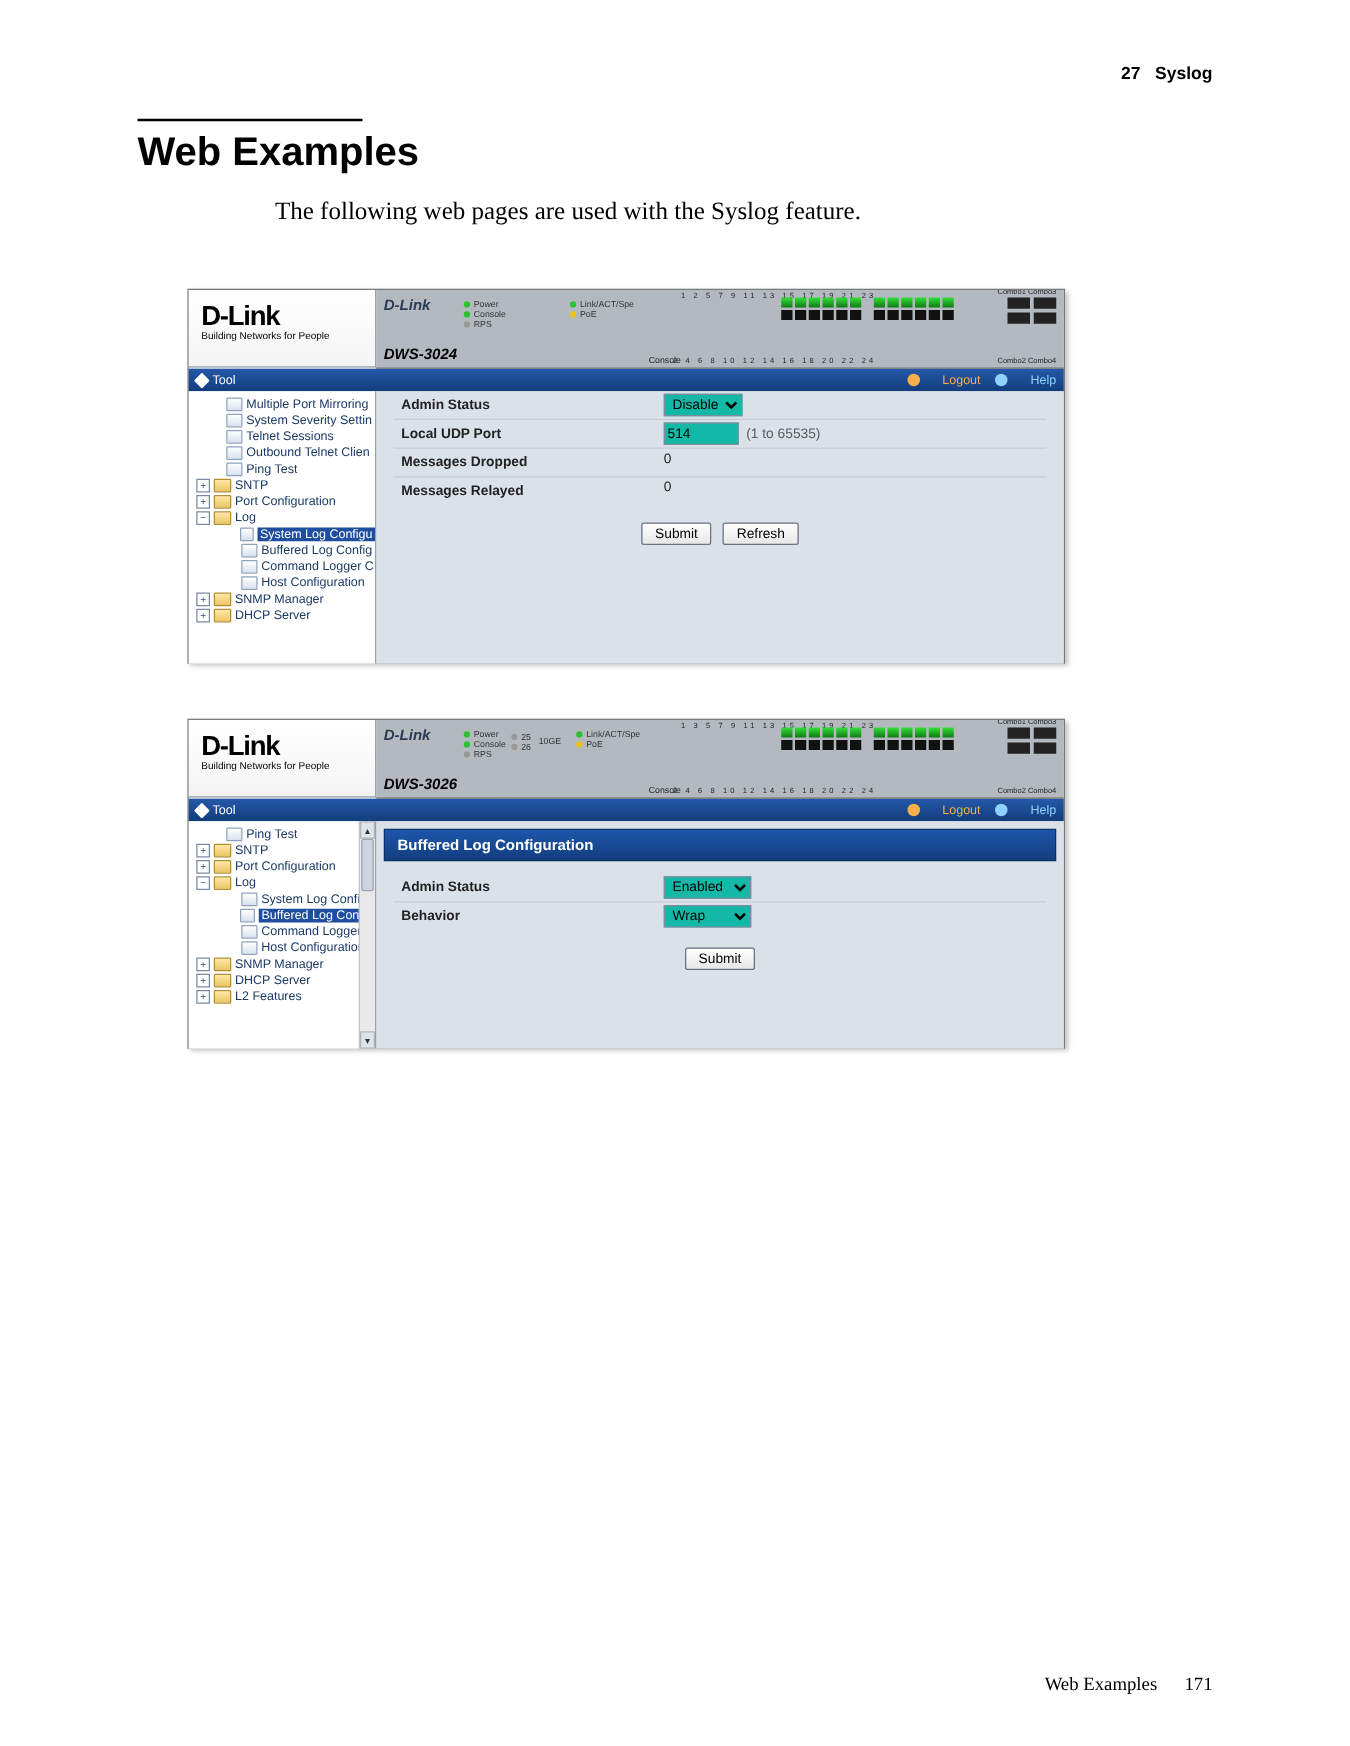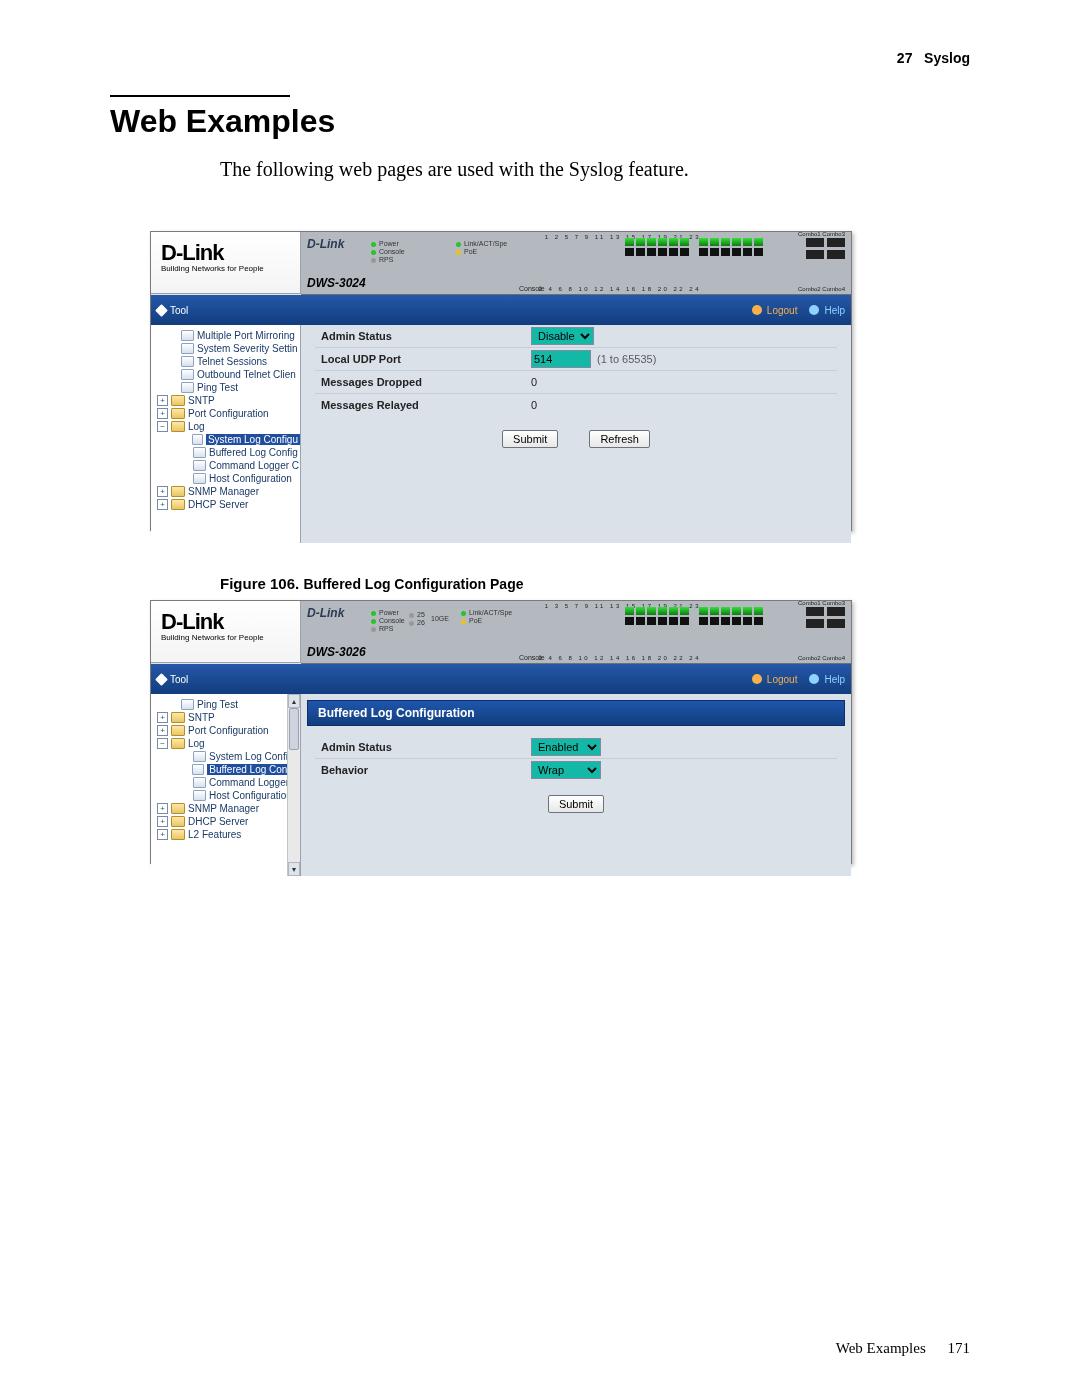--- a/index.html
+++ b/index.html
@@ -25,24 +25,24 @@
   .g::before{background:#29c22e}.y::before{background:#e9c21a}.o::before{background:#999}
   .ports{position:absolute;top:6px;right:88px;display:flex;gap:10px}
   .portgrp{display:grid;grid-template-columns:repeat(6,9px);grid-auto-rows:8px;gap:2px}
   .p{width:9px;height:8px;background:#111}
   .p.on{background:linear-gradient(#34e038,#0f7a14)}
   .combo{position:absolute;right:6px;top:6px;display:grid;grid-template-columns:18px 18px;grid-auto-rows:9px;gap:3px}
   .combo div{background:#222}
   .combolbl{position:absolute;right:6px;top:-1px;font:6px Arial;color:#222}
   .conslbl{position:absolute;left:218px;bottom:2px;font:7px Arial;color:#222}
   
-  .toolbar{margin-left:0;height:30px;background:linear-gradient(#2558a8,#123d7e);color:#fff;display:flex;align-items:center;padding:0 6px;font:10px Arial}
+  .toolbar{margin-left:0;height:18px;background:linear-gradient(#2558a8,#123d7e);color:#fff;display:flex;align-items:center;padding:0 6px;font:10px Arial}
   .toolbar .tool{color:#fff;margin-left:150px}
   .toolbar .spacer{flex:1}
-  .toolbar a{color:#f7b04a;text-decoration:none;margin-left:12px;display:flex;align-items:center;gap:5px}
+  .toolbar a{color:#f7b04a;text-decoration:none;margin-left:12px;display:flex;align-items:center;gap:18px}
   .toolbar a.help{color:#8fd2ff}
   .ico{width:10px;height:10px;display:inline-block;border-radius:50%}
   .ico.lo{background:#f7b04a}
   .ico.he{background:#8fd2ff}
   .ico.tl{background:#fff;width:9px;height:9px;border-radius:1px;transform:rotate(45deg);margin-right:4px}
   
   .body{display:flex}
   .tree{width:150px;background:#fff;border-right:1px solid #9aa3ad;padding:4px 0 6px 4px;box-sizing:border-box;position:relative}
   .tree ul{list-style:none;margin:0;padding:0}
   .tree li{white-space:nowrap;overflow:hidden;text-overflow:clip;padding:1px 0 1px 2px;font:10px Arial;color:#1b3a66;display:flex;align-items:center;gap:3px}
@@ -53,30 +53,30 @@
   .tree li.ind1{padding-left:14px}.tree li.ind2{padding-left:26px}
   .tree li.sel span.lbl{background:#1f4e9e;color:#fff;padding:0 2px}
   .tree .scrl{position:absolute;right:0;top:0;bottom:0;width:12px;background:#e9e9e9;border-left:1px solid #c4c4c4}
   .tree .scrl .th{position:absolute;left:1px;right:1px;top:14px;height:40px;background:#cdd4df;border:1px solid #9aa3ad;border-radius:2px}
   .tree .scrl .ar{position:absolute;left:0;right:0;height:12px;background:#dfe3ea;border:1px solid #aeb6c1;display:flex;align-items:center;justify-content:center;font:8px Arial;color:#333}
   .tree .scrl .up{top:0}.tree .scrl .dn{bottom:0}
   
   .panel{flex:1;background:#dbe1e8;padding:0 0 14px 0}
   .paneltitle{background:linear-gradient(#1e56ac,#123d7e);color:#fff;font:bold 12px Arial;padding:5px 10px;margin:6px 6px 10px 6px;border:1px solid #0b2f66}
   .form{margin:0 14px}
-  .row{display:flex;align-items:center;border-top:1px solid #c7cdd5;padding:2px 0}
+  .row{display:flex;align-items:flex-start;border-top:1px solid #c7cdd5;padding:2px 0}
   .row:first-child{border-top:none}
   .row .k{width:210px;font:bold 11px Arial;color:#222;padding:3px 0 3px 6px}
   .row .v{font:11px Arial;color:#222}
   select,input.tx{font:11px Arial;border:1px solid #7f8ca0;background:#14b8a6;padding:1px 2px}
   select{height:18px}
   input.tx{width:54px;height:14px}
   .hint{color:#5a5a5a;margin-left:6px}
   .btns{text-align:center;margin-top:14px}
-  button{font:11px Arial;padding:2px 10px;background:linear-gradient(#fff,#e7e7e7);border:1px solid #6b7380;border-radius:2px;margin:0 14px;cursor:pointer}
+  button{font:11px Arial;padding:2px 10px;background:linear-gradient(#fff,#e7e7e7);border:1px solid #6b7380;border-radius:2px;margin:0 3px;cursor:pointer}
   .footer{position:absolute;bottom:40px;right:110px;font:15px "Times New Roman",serif}
   .footer .pn{margin-left:18px}
   .shot.h1{height:298px}
   .shot.h2{height:262px}
   .portnums{position:absolute;font:6px Arial;color:#222;letter-spacing:2.5px}
 </style>
 </head>
 <body>
 
 <div class="page">
@@ -259,24 +259,20 @@
           </div>
           <div class="btns">
             <button>Submit</button>
             <button>Refresh</button>
           </div>
         </div>
       </div>
     </div>
   </div>
 
-  <p class="figcap">
-    <span>Figure 106.</span>
-    <span class="t">Buffered Log Configuration Page</span>
-  </p>
 
   <div class="shot h2">
     <div class="brand" style="height:62px">
       <b>D-Link</b>
       <span>Building Networks for People</span>
     </div>
     <div class="banner">
       <div class="dl">D-Link</div>
       <div class="model">DWS-3026</div>
       <div class="leds">

